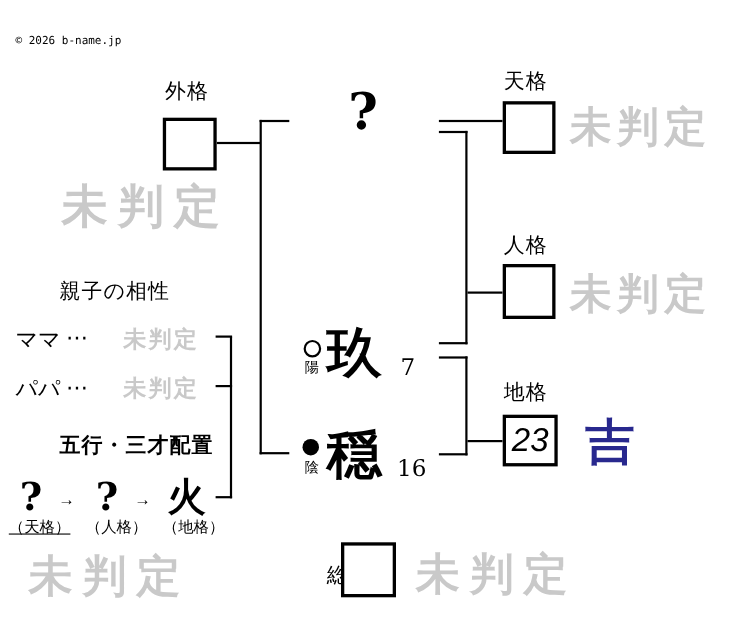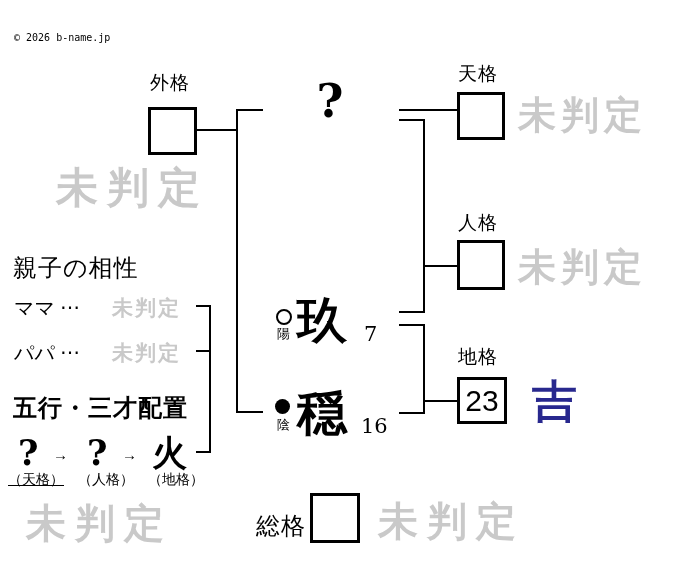--- a/index.html
+++ b/index.html
@@ -17,23 +17,23 @@
   .wm{font-family:"DejaVu Serif",serif;font-weight:bold;color:#c9c9c9;}
   .wm-big{font-size:42px;letter-spacing:9px;}
   .wm-mid{font-size:38px;letter-spacing:5px;}
   .wm-small{font-size:21px;letter-spacing:2px;}
   .namechar{font-size:50px;line-height:1;}
   .strokenum{font-family:"DejaVu Serif",serif;font-size:21px;}
   .polarity-label{font-size:13px;}
   .circle{position:absolute;width:12px;height:12px;border-radius:50%;}
   .circle.open{border:2px solid #000;background:#fff;}
   .circle.filled{width:15px;height:15px;background:#000;}
-  .boxval{font-size:30px;letter-spacing:0px;}
+  .boxval{font-size:30px;letter-spacing:0px;font-style:italic;}
   .result-good{font-family:"DejaVu Serif",serif;font-weight:bold;font-size:45px;color:#28288e;}
-  .heading{font-size:24px;letter-spacing:1px;}
+  .heading{font-size:19px;letter-spacing:1px;margin-left:41px;}
   .gogyo-el{font-size:35px;line-height:1;}
   .gogyo-arrow{font-size:15px;}
   .gogyo-sub{font-size:14px;}
 </style>
 </head>
 <body>
 
 <div class="canvas">
 
   <div class="abs mono" style="left:14px;top:32px;font-size:10px;">© 2026 b-name.jp</div>

